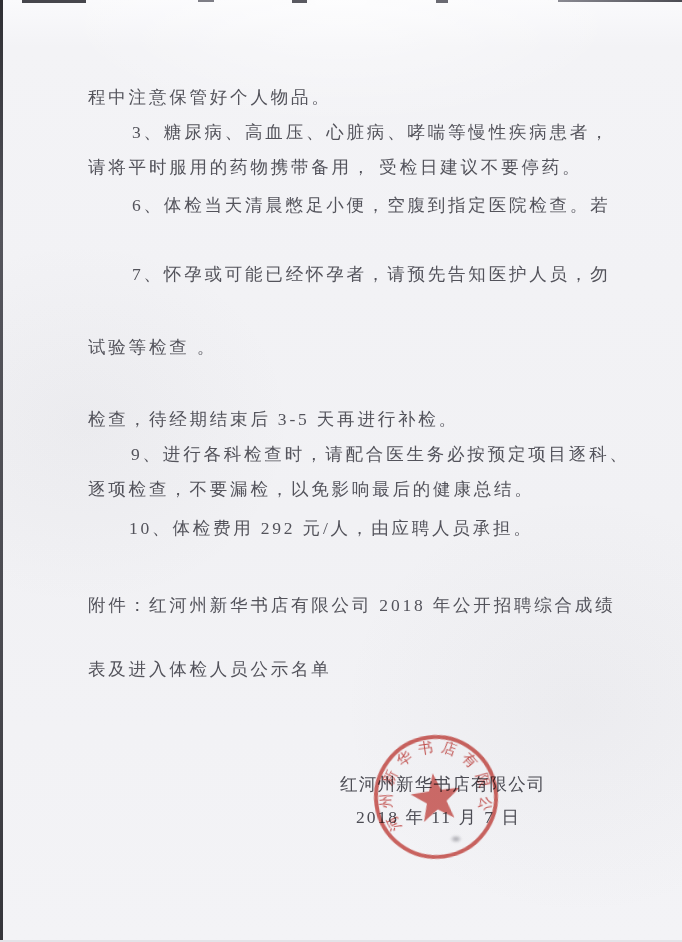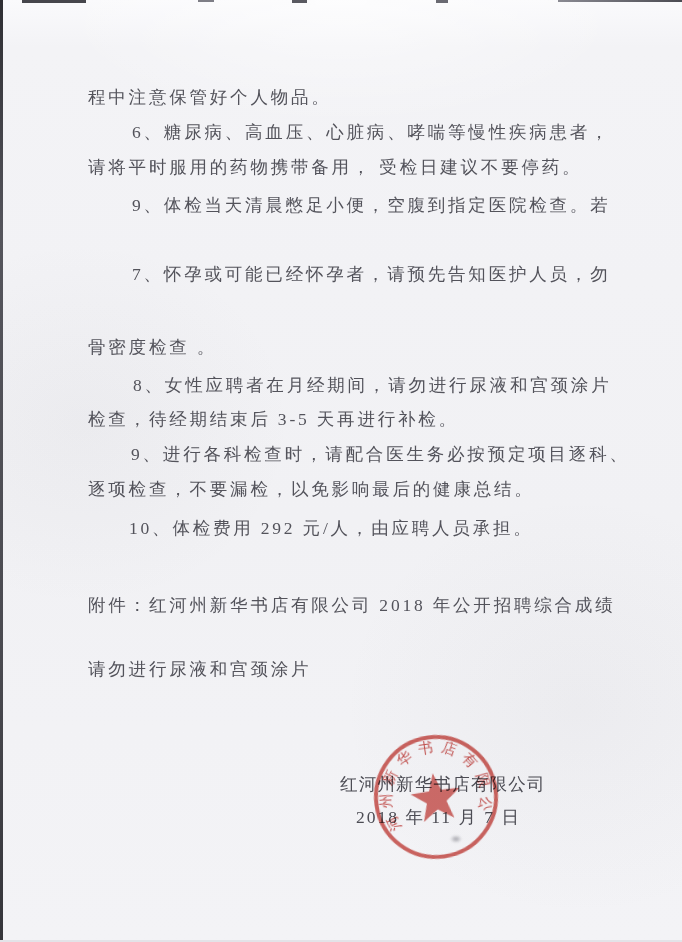--- a/index.html
+++ b/index.html
@@ -33,32 +33,31 @@
 
 <div id="page">
 
   <div class="mottle" style="left:0;top:0;width:682px;height:942px;
               background:
               radial-gradient(420px 180px at 50% 0%, rgba(255,255,255,.55), rgba(255,255,255,0) 70%),
               radial-gradient(300px 260px at 12% 45%, rgba(120,120,130,.05), rgba(120,120,130,0) 70%),
               radial-gradient(340px 300px at 85% 75%, rgba(120,120,130,.05), rgba(120,120,130,0) 70%);"></div>
 
   <div class="line" style="top:86px;left:88px">程中注意保管好个人物品。</div>
-  <div class="line" style="top:121px;left:132px">6、糖尿病、高血压、心脏病、哮喘等慢性疾病患者，</div>
+  <div class="line" style="top:121px;left:132px">3、糖尿病、高血压、心脏病、哮喘等慢性疾病患者，</div>
   <div class="line" style="top:156px;left:88px">请将平时服用的药物携带备用， 受检日建议不要停药。</div>
-  <div class="line" style="top:194px;left:132px">9、体检当天清晨憋足小便，空腹到指定医院检查。若</div>
+  <div class="line" style="top:194px;left:132px">6、体检当天清晨憋足小便，空腹到指定医院检查。若</div>
   <div class="line" style="top:263px;left:132px">7、怀孕或可能已经怀孕者，请预先告知医护人员，勿</div>
-  <div class="line" style="top:336px;left:88px">骨密度检查 。</div>
-  <div class="line" style="top:374px;left:133px">8、女性应聘者在月经期间，请勿进行尿液和宫颈涂片</div>
+  <div class="line" style="top:336px;left:88px">试验等检查 。</div>
   <div class="line" style="top:408px;left:88px">检查，待经期结束后 3-5 天再进行补检。</div>
   <div class="line" style="top:443px;left:131px">9、进行各科检查时，请配合医生务必按预定项目逐科、</div>
   <div class="line" style="top:478px;left:88px">逐项检查，不要漏检，以免影响最后的健康总结。</div>
   <div class="line" style="top:517px;left:129px">10、体检费用 292 元/人，由应聘人员承担。</div>
   <div class="line" style="top:594px;left:88px">附件：红河州新华书店有限公司 2018 年公开招聘综合成绩</div>
-  <div class="line" style="top:658px;left:88px">请勿进行尿液和宫颈涂片</div>
+  <div class="line" style="top:658px;left:88px">表及进入体检人员公示名单</div>
 
   <div class="sig" style="top:773px;left:340px;letter-spacing:1.2px">红河州新华书店有限公司</div>
   <div class="sig" style="top:806px;left:356px;letter-spacing:2px">2018 年 11 月 7 日</div>
 
   <div id="smudge"></div>
 
   <div id="seal-wrap">
     <svg width="166" height="166" viewBox="0 0 166 166">
       <circle cx="83" cy="83" r="60" fill="none" stroke="#c9453f" stroke-width="4" opacity="0.82"></circle>
       <polygon points="83,59 89.1,76.6 107.7,77 92.9,88.2 98.3,106 83,95.4 67.7,106 73.1,88.2 58.3,77 76.9,76.6" fill="#cc4b46" opacity="0.8"></polygon>

